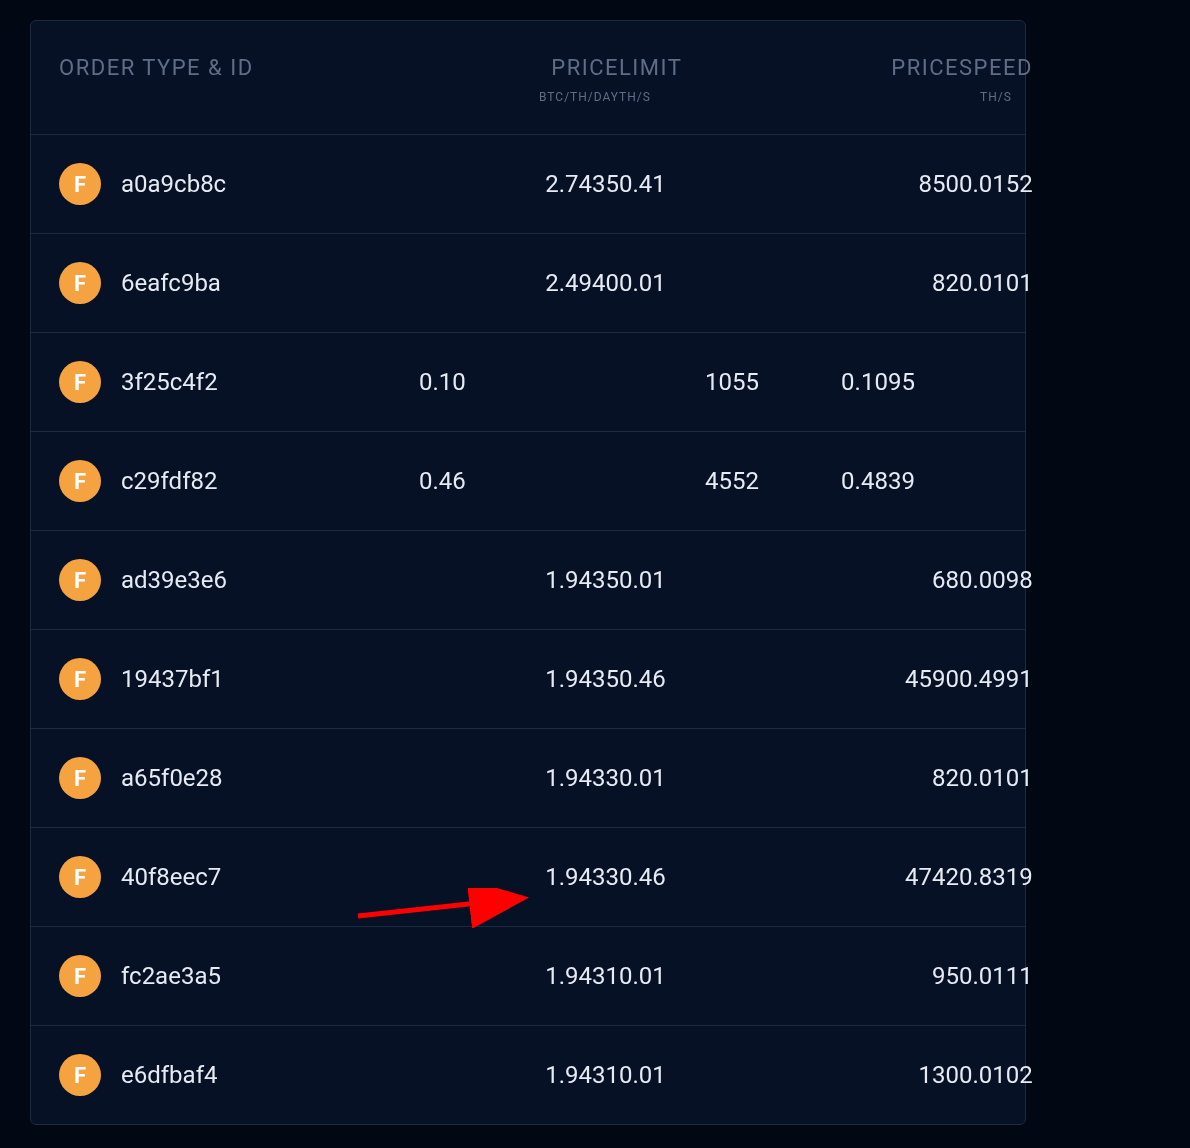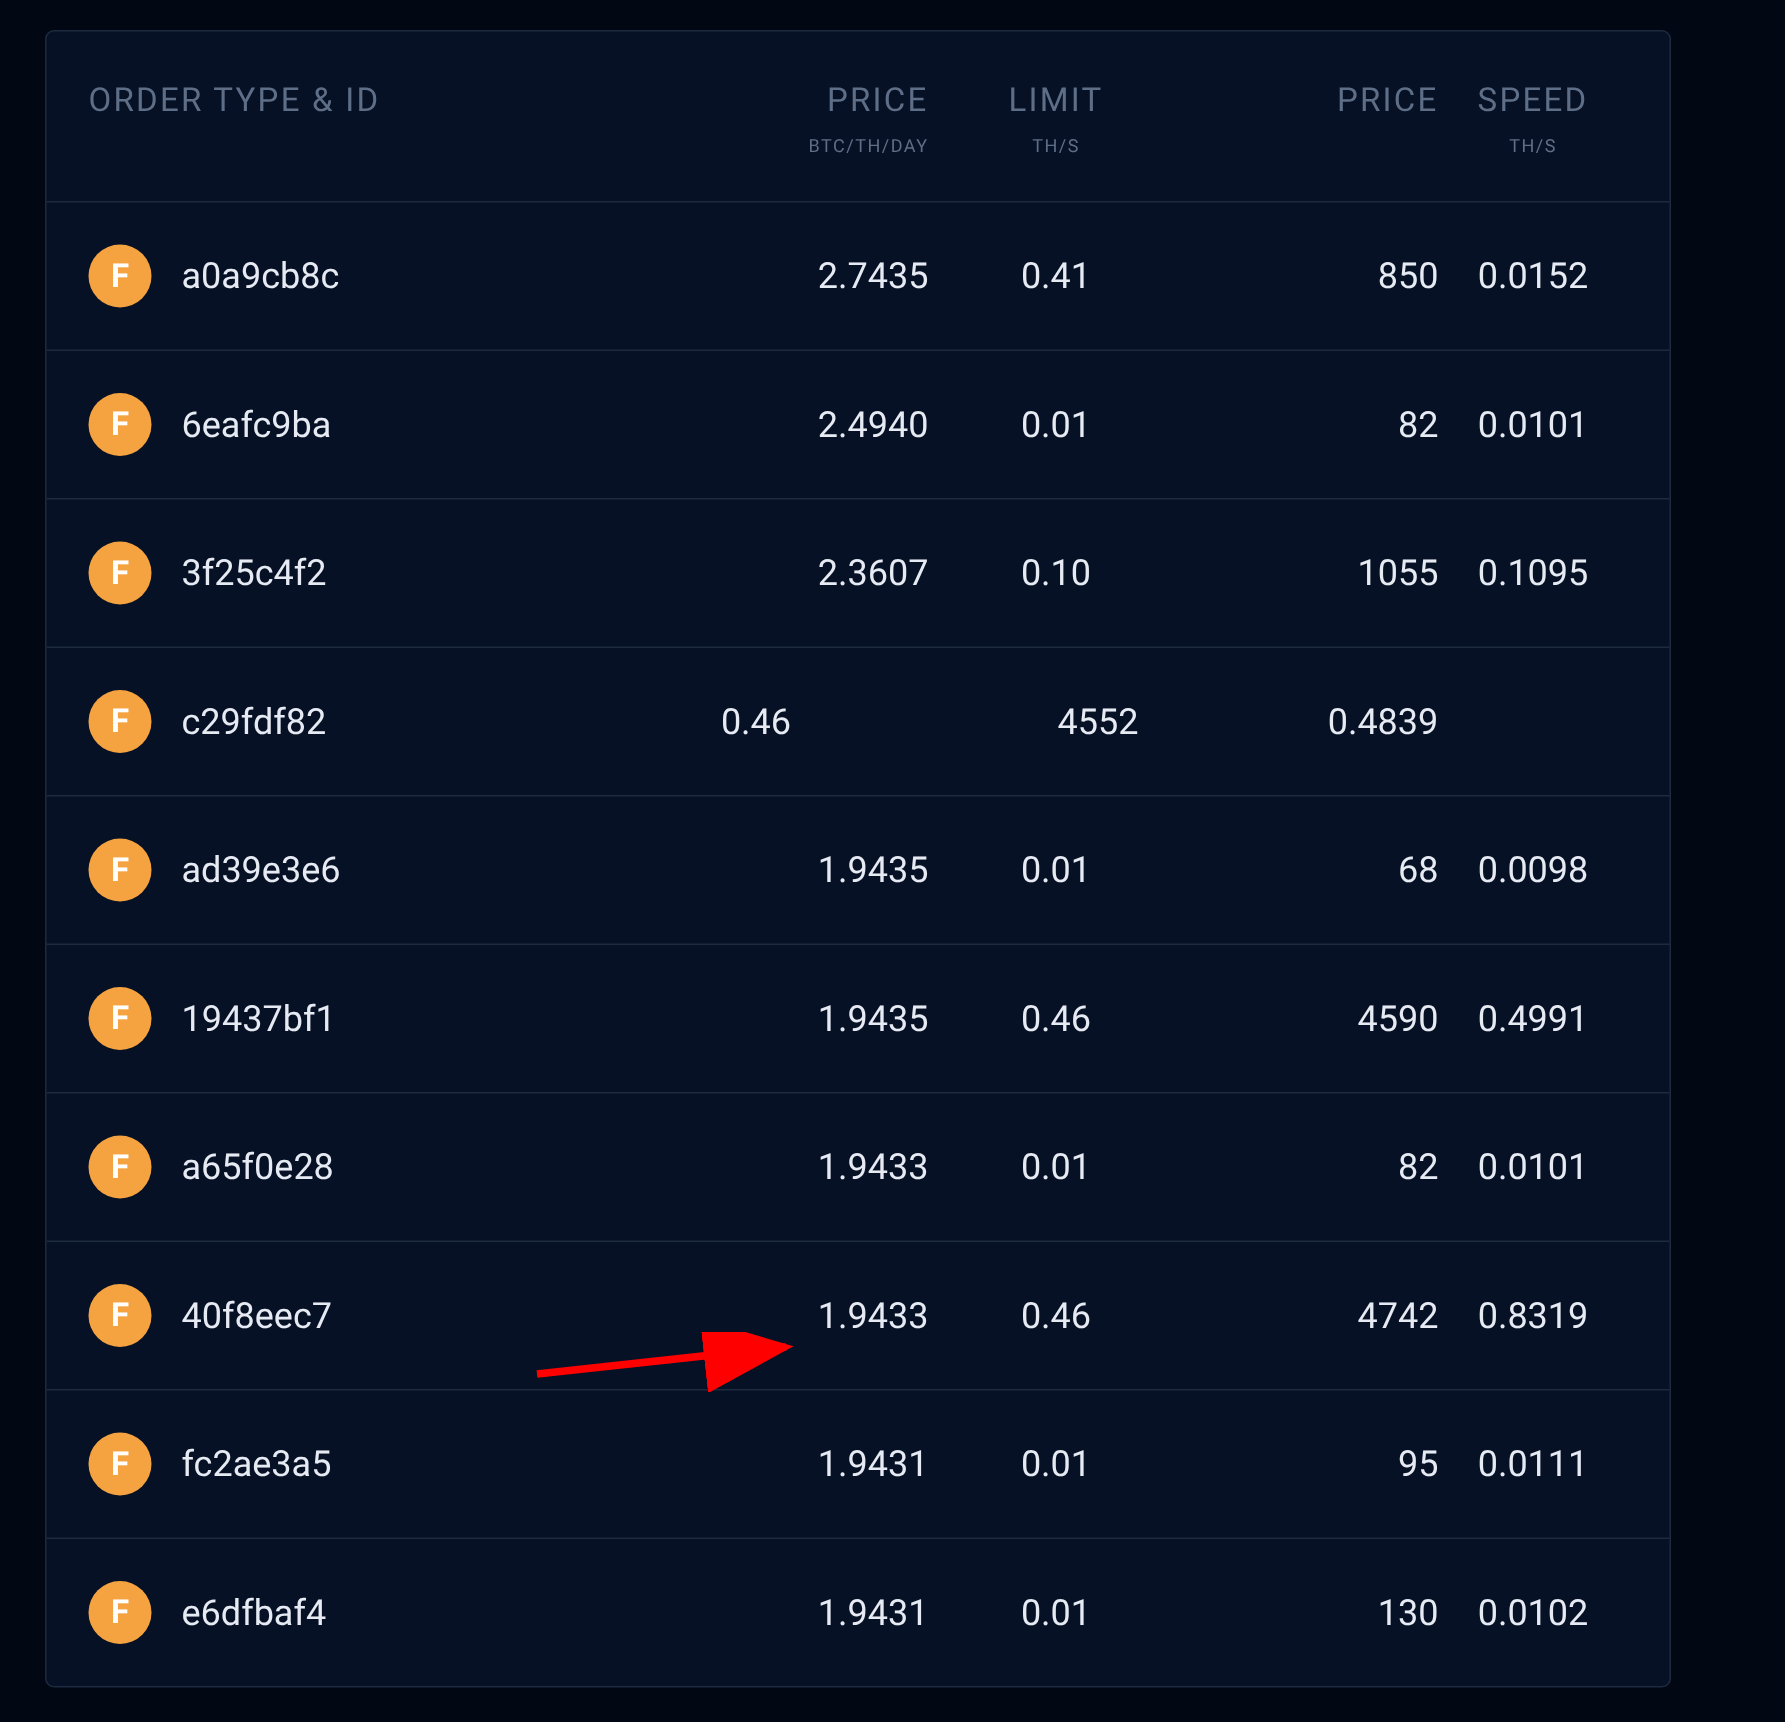--- a/index.html
+++ b/index.html
@@ -8,34 +8,34 @@
     height: 1148px;
     background: #020714;
     font-family: -apple-system, BlinkMacSystemFont, "Segoe UI", Roboto, Helvetica, Arial, sans-serif;
     overflow: hidden;
     position: relative;
   }
   .panel {
     position: absolute;
     left: 30px;
     top: 20px;
-    width: 1084px;
+    width: 996px;
     border: 1px solid #1d2a3f;
     border-radius: 6px;
     background: #071125;
   }
   .thead {
     display: flex;
     align-items: flex-start;
     padding: 34px 28px 30px 28px;
     border-bottom: 1px solid #1d2a3f;
   }
   .col-order { flex: 0 0 360px; }
   .col-price { flex: 0 0 200px; text-align: right; }
-  .col-limit { flex: 0 0 170px; text-align: center; }
+  .col-limit { flex: 0 0 170px; text-align: left; }
   .col-miners { flex: 0 0 170px; text-align: right; }
   .col-speed { flex: 1 1 auto; text-align: center; }
   .th-label {
     color: #5e6e87;
     font-size: 22px;
     letter-spacing: 1.5px;
     font-weight: 400;
   }
   .th-sub {
     color: #5e6e87;
@@ -128,21 +128,20 @@
         <div class="col-price num">2.4940</div>
         <div class="col-limit num">0.01</div>
         <div class="col-miners num">82</div>
         <div class="col-speed num">0.0101</div>
       </div>
       <div class="row">
         <div class="col-order id-cell">
           <div class="badge">F</div>
           <span class="id-text">3f25c4f2</span>
         </div>
-        <div class="col-price num">2.3607</div>
         <div class="col-limit num">0.10</div>
         <div class="col-miners num">1055</div>
         <div class="col-speed num">0.1095</div>
       </div>
       <div class="row">
         <div class="col-order id-cell">
           <div class="badge">F</div>
           <span class="id-text">c29fdf82</span>
         </div>
         <div class="col-limit num">0.46</div>

